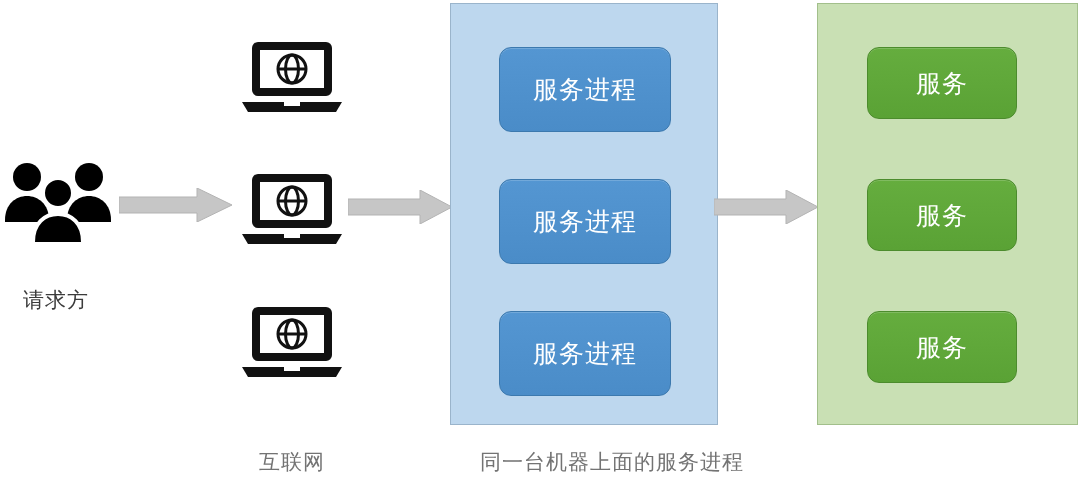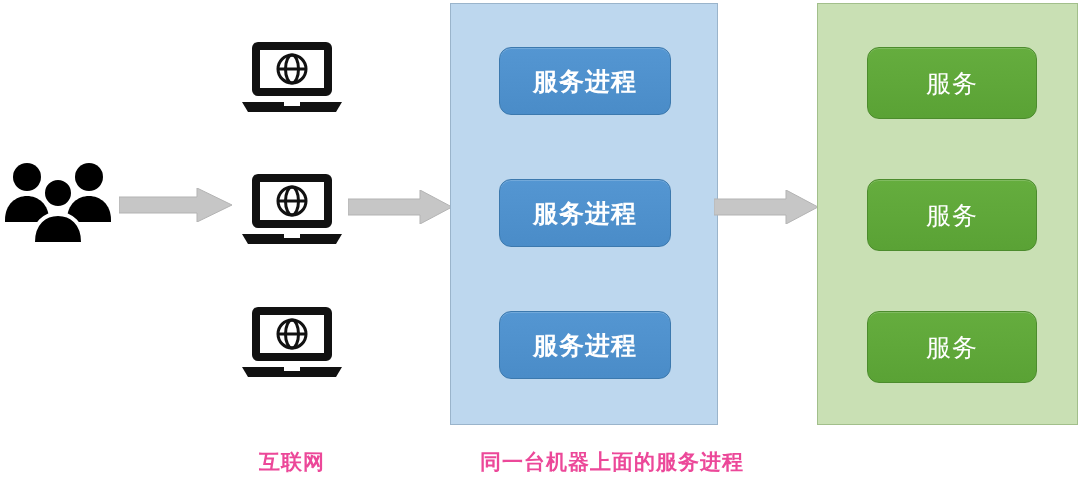--- a/index.html
+++ b/index.html
@@ -107,47 +107,45 @@
     align-items: center;
     justify-content: center;
     color: #ffffff;
     font-size: 25px;
     letter-spacing: 1px;
     white-space: nowrap;
   }
   .process-box {
     left: 48px;
     width: 172px;
-    height: 68px;
+    height: 85px;
     background: linear-gradient(to bottom, #5496d2 0%, #4a8cc8 100%);
     border: 1px solid #3c79ae;
     box-shadow: inset 0 1px 0 rgba(255,255,255,0.18);
-    font-weight: bold;
   }
   .service-box {
     left: 49px;
-    width: 170px;
+    width: 150px;
     height: 72px;
     background: linear-gradient(to bottom, #65ad3e 0%, #5aa235 100%);
     border: 1px solid #4c8c2d;
     box-shadow: inset 0 1px 0 rgba(255,255,255,0.18);
   }
   .row-1 { top: 43px;  }
   .row-2 { top: 175px; }
   .row-3 { top: 307px; }
 
   
   .caption {
     position: absolute;
     font-size: 21px;
-    color: #ec4899;
+    color: #737373;
     letter-spacing: 1px;
     white-space: nowrap;
     text-align: center;
-    font-weight: bold;
   }
   #caption-internet  { left: 186px; top: 448px; width: 212px; }
   #caption-processes { left: 424px; top: 448px; width: 320px; text-align: right; }
   #caption-services  { left: 806px; top: 448px; width: 272px; }
 </style>
 </head>
 <body>
 
 <div id="canvas">
 
@@ -158,20 +156,21 @@
       <path d="M1 60 C1 44 12 36 23 36 C34 36 45 44 45 60 L45 62 L1 62 Z" fill="#000000"></path>
 
       <circle cx="85" cy="17" r="14" fill="#000000"></circle>
       <path d="M63 60 C63 44 74 36 85 36 C96 36 107 44 107 60 L107 62 L63 62 Z" fill="#000000"></path>
 
       <circle cx="54" cy="33" r="15" fill="#000000" stroke="#ffffff" stroke-width="4"></circle>
       <path d="M29 82 C29 63 41 54 54 54 C67 54 79 63 79 82 L79 84 L29 84 Z" fill="#000000" stroke="#ffffff" stroke-width="4"></path>
     </svg>
   </div>
 
+  <div id="requester-label">请求方</div>
 
   <svg class="arrow" id="arrow-requester-to-internet" viewBox="0 0 113 34" preserveAspectRatio="none">
     <path d="M0 9 L78 9 L78 0 L113 17 L78 34 L78 25 L0 25 Z" fill="#c6c6c6" stroke="#b3b3b3" stroke-width="1"></path>
   </svg>
 
   <svg class="laptop-icon" id="laptop-top" viewBox="0 0 104 74">
     <rect x="12" y="2" width="80" height="54" rx="6" ry="6" fill="#111111"></rect>
     <rect x="20" y="10" width="64" height="38" fill="#ffffff"></rect>
     <g stroke="#111111" stroke-width="3" fill="none">
       <circle cx="52" cy="29" r="14"></circle>

